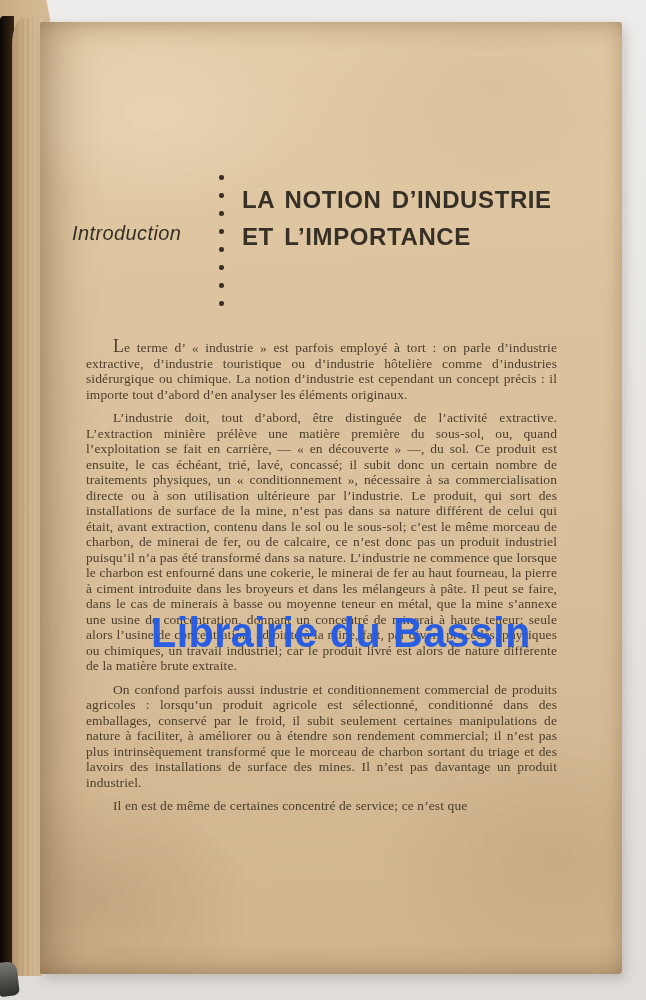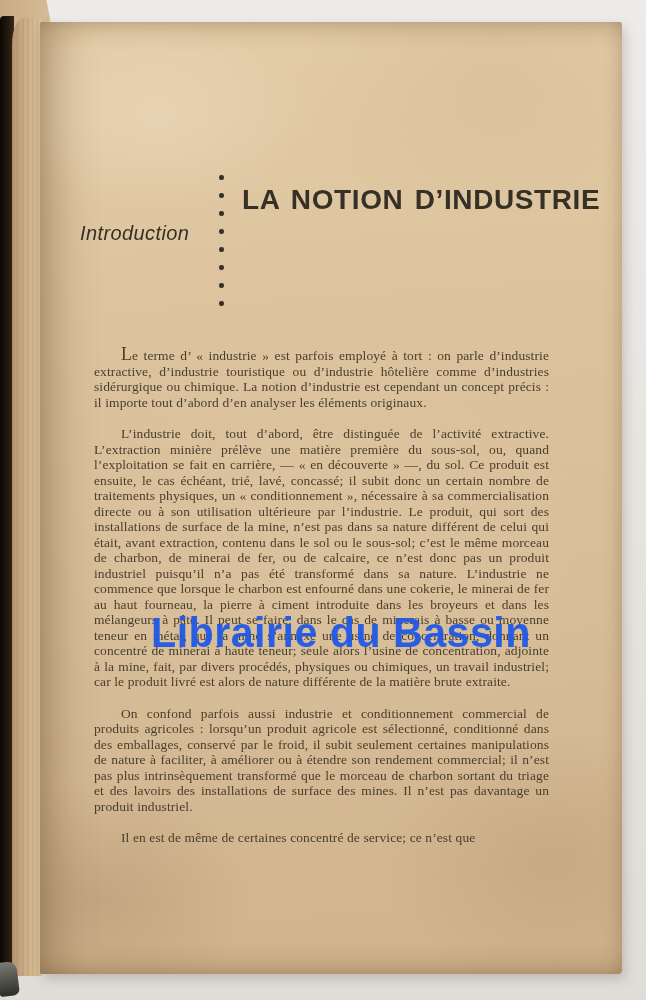--- a/index.html
+++ b/index.html
@@ -46,44 +46,44 @@
   .grain{
     position:absolute;inset:0;pointer-events:none;
     background:
       radial-gradient(ellipse 230px 150px at 20% 10%, rgba(255,246,226,.20), rgba(255,246,226,0) 65%),
       radial-gradient(ellipse 320px 220px at 78% 6%, rgba(125,92,55,.07), rgba(125,92,55,0) 65%),
       radial-gradient(ellipse 280px 210px at 88% 88%, rgba(112,80,44,.12), rgba(112,80,44,0) 62%),
       radial-gradient(ellipse 250px 190px at 10% 92%, rgba(100,70,38,.15), rgba(100,70,38,0) 62%),
       radial-gradient(ellipse 420px 300px at 50% 55%, rgba(255,240,215,.07), rgba(255,240,215,0) 70%);
   }
   .section-label{
-    position:absolute;left:40px;top:200px;
+    position:absolute;left:32px;top:200px;
     font-family:"Liberation Sans", sans-serif;
     font-style:italic;font-size:20px;letter-spacing:.4px;
     color:var(--ink-title,#3b352c);
   }
   .dots{
     position:absolute;left:179px;top:153px;
     display:flex;flex-direction:column;align-items:center;gap:13.5px;
   }
   .dot{width:4.5px;height:4.5px;border-radius:50%;background:var(--ink-title,#3a342b);}
   .title{
     position:absolute;left:202px;top:160px;
     font-family:"Liberation Sans", sans-serif;
-    font-weight:700;font-size:28px;line-height:36.5px;
+    font-weight:700;font-size:24px;line-height:36.5px;
     letter-spacing:.6px;word-spacing:3px;
     color:var(--ink-title,#363027);
   }
   .body-text{
     position:absolute;left:38px;top:308px;width:487px;
     font-size:13.5px;line-height:15.5px;text-align:justify;
     letter-spacing:.1px;
     color:var(--ink,#4a3e2d);
   }
-  .body-text p{margin:16px;text-indent:27px;}
+  .body-text p{margin:8px;text-indent:27px;}
   .body-text p:first-child::first-letter{font-size:1.32em;line-height:1;}
   .watermark{
     position:absolute;left:151px;top:609px;
     font-family:"Liberation Sans", sans-serif;
     font-weight:700;font-size:42px;letter-spacing:.5px;
     transform:scaleX(.98);transform-origin:left center;
     color:var(--watermark-blue,#2159e6);
     opacity:.95;white-space:nowrap;
   }
   .clip{
@@ -113,20 +113,21 @@
         <span class="dot"></span>
         <span class="dot"></span>
         <span class="dot"></span>
         <span class="dot"></span>
         <span class="dot"></span>
         <span class="dot"></span>
       </div>
 
     <div class="title">
       <div class="title-line">LA NOTION D’INDUSTRIE</div>
+      <div class="title-line">ET L’IMPORTANCE</div>
     </div>
 
     <div class="body-text">
       <p>Le terme d’ « industrie » est parfois employé à tort : on parle d’industrie extractive, d’industrie touristique ou d’industrie hôtelière comme d’industries sidérurgique ou chimique. La notion d’industrie est cependant un concept précis : il importe tout d’abord d’en analyser les éléments originaux.</p>
       <p>L’industrie doit, tout d’abord, être distinguée de l’activité extractive. L’extraction minière prélève une matière première du sous-sol, ou, quand l’exploitation se fait en carrière, — « en découverte » —, du sol. Ce produit est ensuite, le cas échéant, trié, lavé, concassé; il subit donc un certain nombre de traitements physiques, un « conditionnement », nécessaire à sa commercialisation directe ou à son utilisation ultérieure par l’industrie. Le produit, qui sort des installations de surface de la mine, n’est pas dans sa nature différent de celui qui était, avant extraction, contenu dans le sol ou le sous-sol; c’est le même morceau de charbon, de minerai de fer, ou de calcaire, ce n’est donc pas un produit industriel puisqu’il n’a pas été transformé dans sa nature. L’industrie ne commence que lorsque le charbon est enfourné dans une cokerie, le minerai de fer au haut fourneau, la pierre à ciment introduite dans les broyeurs et dans les mélangeurs à pâte. Il peut se faire, dans le cas de minerais à basse ou moyenne teneur en métal, que la mine s’annexe une usine de concentration, donnant un concentré de minerai à haute teneur; seule alors l’usine de concentration, adjointe à la mine, fait, par divers procédés, physiques ou chimiques, un travail industriel; car le produit livré est alors de nature différente de la matière brute extraite.</p>
       <p>On confond parfois aussi industrie et conditionnement commercial de produits agricoles : lorsqu’un produit agricole est sélectionné, conditionné dans des emballages, conservé par le froid, il subit seulement certaines manipulations de nature à faciliter, à améliorer ou à étendre son rendement commercial; il n’est pas plus intrinsèquement transformé que le morceau de charbon sortant du triage et des lavoirs des installations de surface des mines. Il n’est pas davantage un produit industriel.</p>
       <p>Il en est de même de certaines concentré de service; ce n’est que</p>
     </div>
   </div>
 

